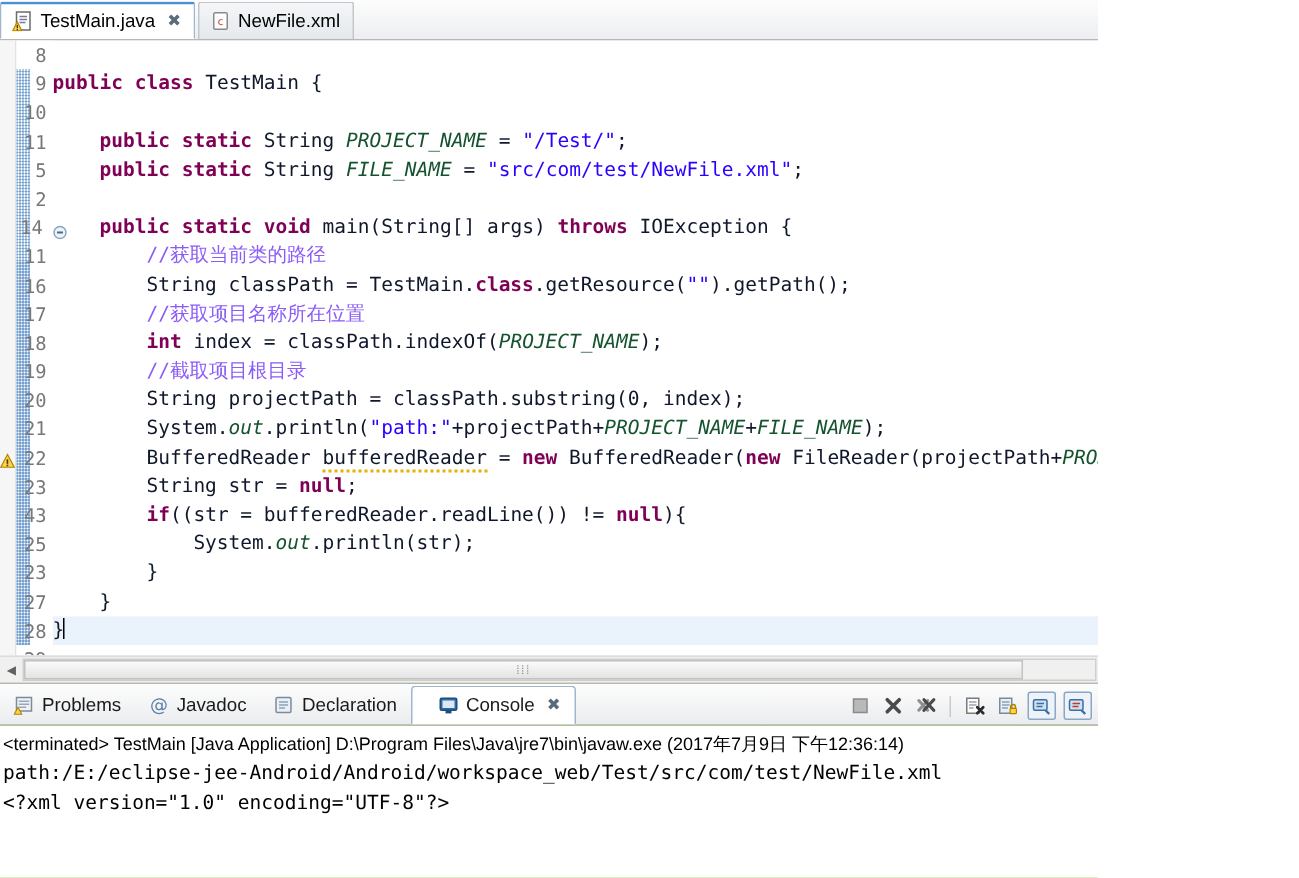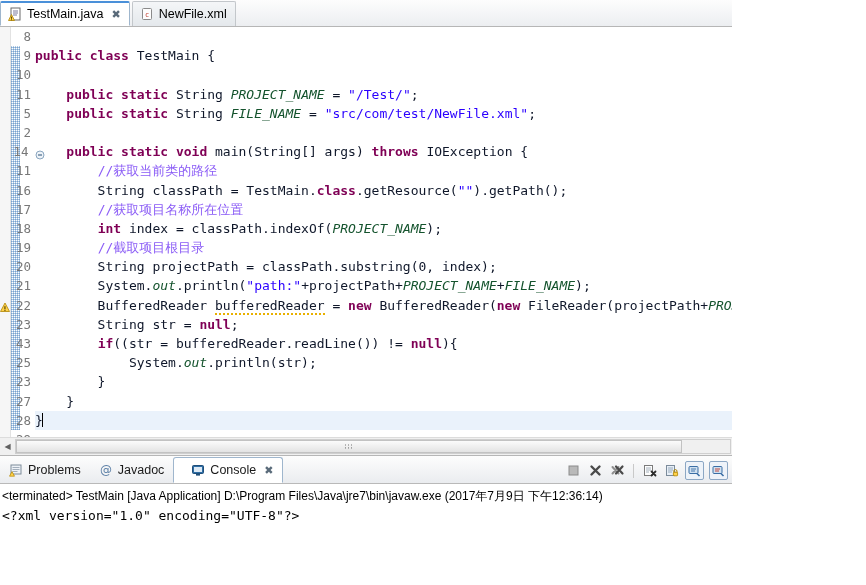--- a/index.html
+++ b/index.html
@@ -172,20 +172,29 @@
 
       <div class="vtab">
         <span class="ficon">
           <svg width="14" height="14" viewBox="0 0 14 14">
             <text x="7" y="11" font-size="12" text-anchor="middle" fill="#5b7fa6" font-family="DejaVu Sans, sans-serif">@</text>
           </svg>
         </span>
         <span>Javadoc</span>
       </div>
 
+      <div class="vtab">
+        <span class="ficon">
+          <svg width="14" height="14" viewBox="0 0 14 14">
+            <rect x="2" y="2" width="10" height="10" rx="1" fill="#e8eff7" stroke="#7d8b99" stroke-width="1"></rect>
+            <path d="M4 5h6M4 7h6M4 9h4" stroke="#8fa3b7" stroke-width=".9"></path>
+          </svg>
+        </span>
+        <span>Declaration</span>
+      </div>
 
       <div class="vtab active">
         <span class="ficon">
           <svg width="14" height="14" viewBox="0 0 14 14">
             <rect x="1.5" y="2.5" width="11" height="8" rx="1" fill="#2e6da4" stroke="#1f4e79" stroke-width="1"></rect>
             <rect x="3" y="4" width="8" height="5" fill="#dce9f5"></rect>
             <rect x="5" y="11" width="4" height="1.6" fill="#1f4e79"></rect>
           </svg>
         </span>
         <span>Console</span>
@@ -237,16 +246,17 @@
             <rect x="1" y="1.5" width="9" height="7" rx="1" fill="#cfe0f0" stroke="#3a6ea5" stroke-width="1"></rect>
             <path d="M3 4h5M3 6h4" stroke="#c0392b" stroke-width=".9"></path>
             <path d="M9 8.5 L11.5 11" stroke="#3a6ea5" stroke-width="1.6"></path>
           </svg>
         </div>
       </div>
     </div>
 
     <div class="console" id="console">
         <div class="cline sys">&lt;terminated&gt; TestMain [Java Application] D:\Program Files\Java\jre7\bin\javaw.exe (2017年7月9日 下午12:36:14)</div>
+        <div class="cline">path:/E:/eclipse-jee-Android/Android/workspace_web/Test/src/com/test/NewFile.xml</div>
         <div class="cline">&lt;?xml version="1.0" encoding="UTF-8"?&gt;</div>
       </div>
   </div>
 </div>
 
 </body></html>

